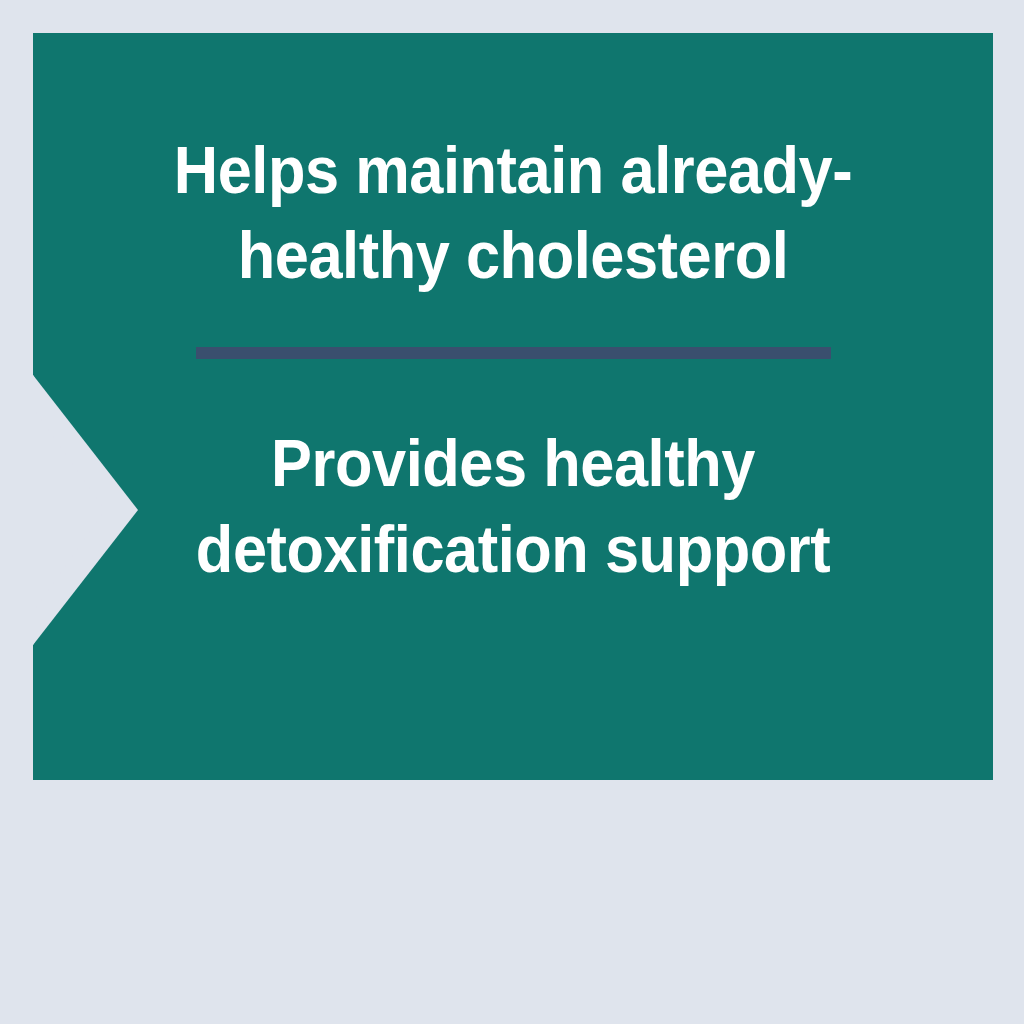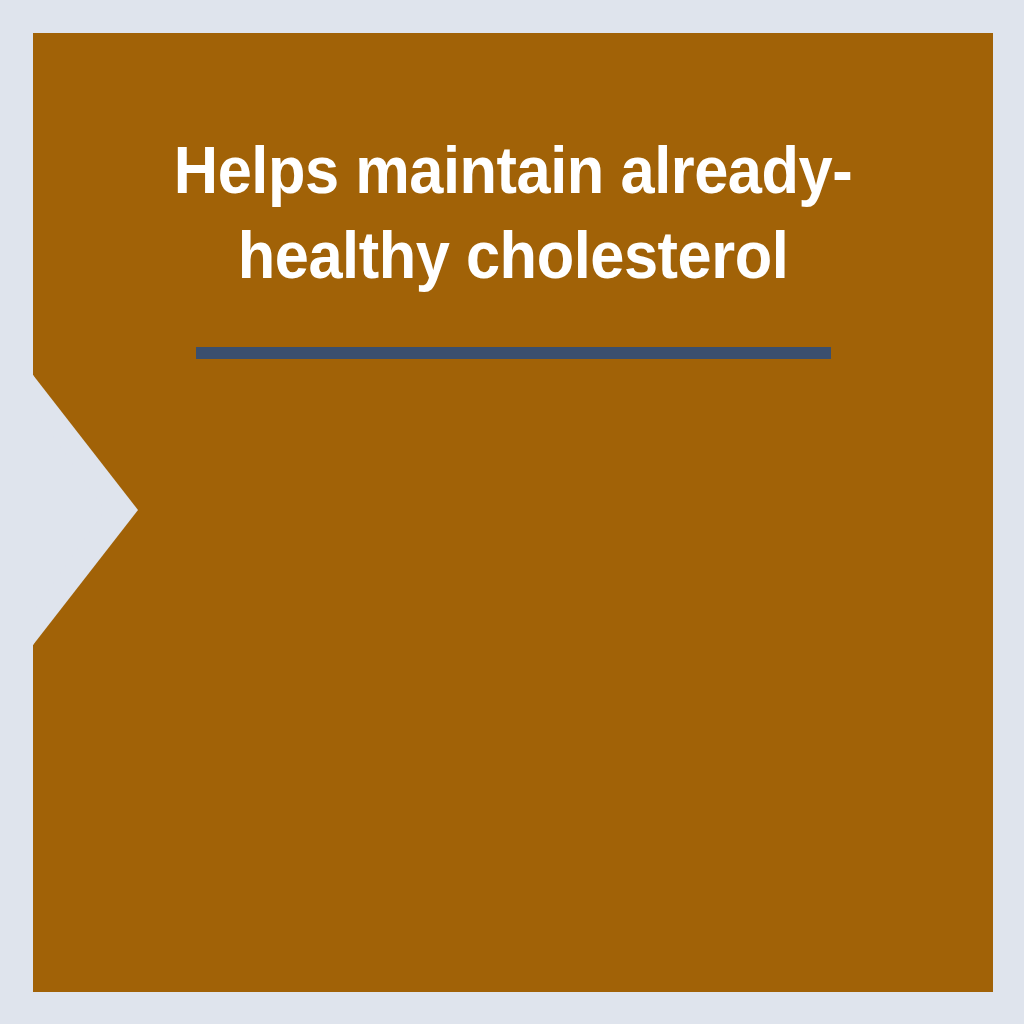--- a/index.html
+++ b/index.html
@@ -20,22 +20,22 @@
     height: 1024px;
     background: #dfe4ed;
   }
 
   
   #benefits-panel {
     position: absolute;
     left: 33px;
     top: 33px;
     width: 960px;
-    height: 959px;
-    background: #a16207;
+    height: 747px;
+    background: #0f766e;
     overflow: hidden;
   }
 
   
   #chevron-notch {
     position: absolute;
     left: 0px;
     top: 342px;
     width: 105px;
     height: 270px;
@@ -111,20 +111,24 @@
       <div class="benefit-item" id="benefit-0-row">
         <span class="benefit-text">Helps maintain already-
 healthy cholesterol</span>
       </div>
 
       <div class="benefit-divider"></div>
 
 
       <div class="benefit-divider"></div>
 
+      <div class="benefit-item" id="benefit-2-row">
+        <span class="benefit-text">Provides healthy
+detoxification support</span>
+      </div>
 
     </div>
 
     <div id="chevron-notch">
       <svg viewBox="0 0 105 270" xmlns="http://www.w3.org/2000/svg" aria-hidden="true">
         <polygon points="0,0 0,33 72,135 0,237 0,270 -40,270 -40,0" fill="#dfe4ed"></polygon>
         <polygon points="0,0 72,135 0,270 -60,270 -60,0" fill="#dfe4ed"></polygon>
         <path d="M -60 0 L 0 0 L 105 135 L 0 270 L -60 270 Z" fill="#dfe4ed"></path>
         <path d="M -60 33 L 0 33 L 72 135 L 0 237 L -60 237 Z" fill="#dfe4ed"></path>
       </svg>

